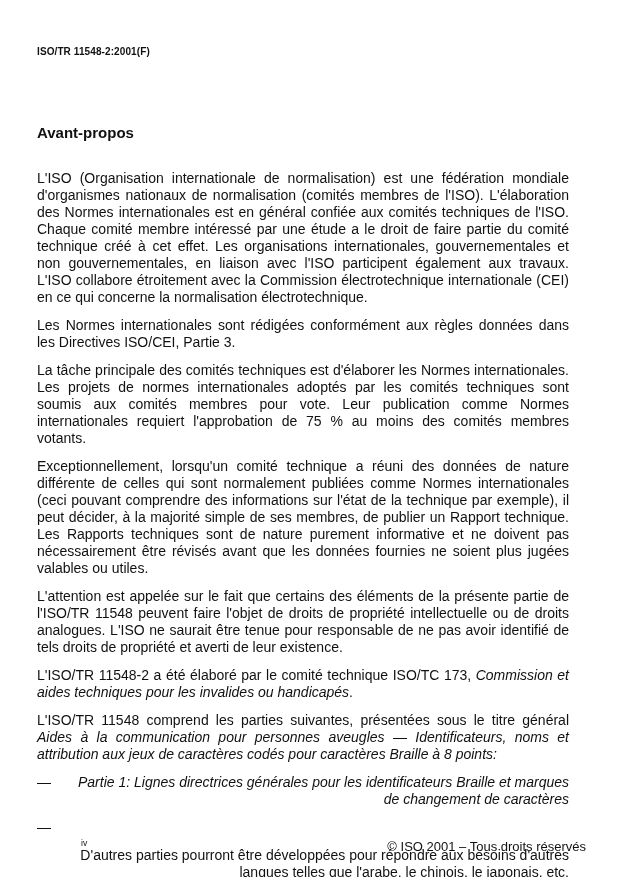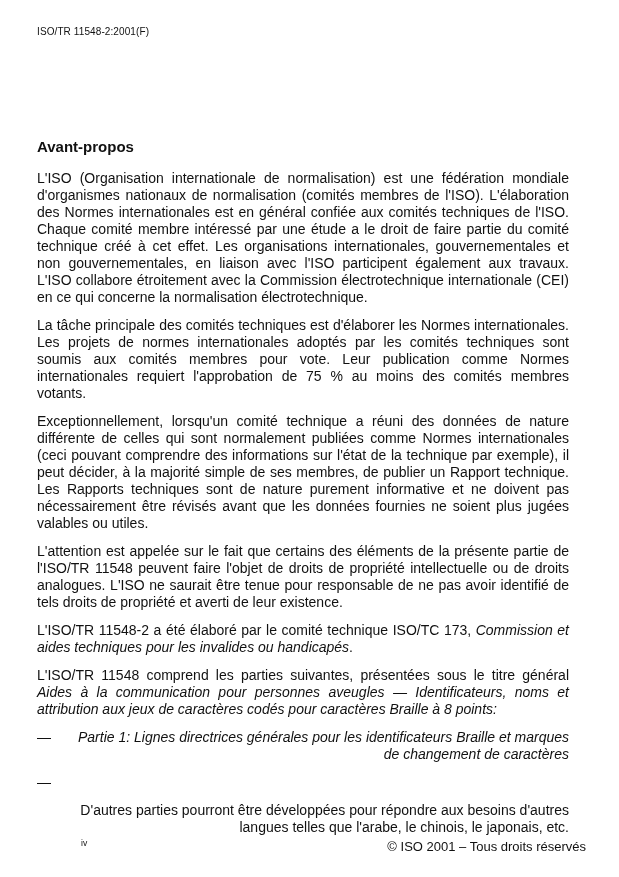--- a/index.html
+++ b/index.html
@@ -1,25 +1,25 @@
 <!DOCTYPE html>
 <html><head>
 <meta charset="utf-8">
 <style>
   html, body { margin: 0; padding: 0; background: #ffffff; }
   body {
     width: 619px; height: 877px; position: relative; overflow: hidden;
     font-family: "Liberation Sans", sans-serif; color: #111;
   }
   .header {
-    position: absolute; left: 37px; top: 26px;
-    font-size: 10px; font-weight: normal; letter-spacing: 0.1px;
+    position: absolute; left: 37px; top: 46px;
+    font-size: 10px; font-weight: bold; letter-spacing: 0.1px;
   }
   .title {
-    position: absolute; left: 37px; top: 138px;
+    position: absolute; left: 37px; top: 124px;
     font-size: 15px; font-weight: bold; margin: 0;
   }
   .content {
     position: absolute; left: 37px; top: 170px; width: 532px;
     font-size: 14px; line-height: 17px;
   }
   .para { margin: 0 0 11px 0; text-align: justify; }
   .para.last { text-align: right; }
   .para i { font-style: italic; }
   .dash-item { display: flex; margin: 0 0 11px 0; }
@@ -34,20 +34,21 @@
 </style>
 </head>
 <body>
 
 <div class="header">ISO/TR 11548-2:2001(F)</div>
 
 <h1 class="title">Avant-propos</h1>
 
 <div class="content">
   <p class="para">L'ISO (Organisation internationale de normalisation) est une fédération mondiale d'organismes nationaux de normalisation (comités membres de l'ISO). L'élaboration des Normes internationales est en général confiée aux comités techniques de l'ISO. Chaque comité membre intéressé par une étude a le droit de faire partie du comité technique créé à cet effet. Les organisations internationales, gouvernementales et non gouvernementales, en liaison avec l'ISO participent également aux travaux. L'ISO collabore étroitement avec la Commission électrotechnique internationale (CEI) en ce qui concerne la normalisation électrotechnique.</p>
+  <p class="para">Les Normes internationales sont rédigées conformément aux règles données dans les Directives ISO/CEI, Partie 3.</p>
   <p class="para">La tâche principale des comités techniques est d'élaborer les Normes internationales. Les projets de normes internationales adoptés par les comités techniques sont soumis aux comités membres pour vote. Leur publication comme Normes internationales requiert l'approbation de 75 % au moins des comités membres votants.</p>
   <p class="para">Exceptionnellement, lorsqu'un comité technique a réuni des données de nature différente de celles qui sont normalement publiées comme Normes internationales (ceci pouvant comprendre des informations sur l'état de la technique par exemple), il peut décider, à la majorité simple de ses membres, de publier un Rapport technique. Les Rapports techniques sont de nature purement informative et ne doivent pas nécessairement être révisés avant que les données fournies ne soient plus jugées valables ou utiles.</p>
   <p class="para">L'attention est appelée sur le fait que certains des éléments de la présente partie de l'ISO/TR 11548 peuvent faire l'objet de droits de propriété intellectuelle ou de droits analogues. L'ISO ne saurait être tenue pour responsable de ne pas avoir identifié de tels droits de propriété et averti de leur existence.</p>
   <p class="para"><span>L'ISO/TR 11548-2 a été élaboré par le comité technique ISO/TC 173, </span><i>Commission et aides techniques pour les invalides ou handicapés</i><span>.</span></p>
   <p class="para"><span>L'ISO/TR 11548 comprend les parties suivantes, présentées sous le titre général </span><i>Aides à la communication pour personnes aveugles — Identificateurs, noms et attribution aux jeux de caractères codés pour caractères Braille à 8 points:</i></p>
 
   <div class="dash-item">
     <span class="dash">—</span>
     <span class="dash-text">Partie 1: Lignes directrices générales pour les identificateurs Braille et marques de changement de caractères</span>
   </div>

